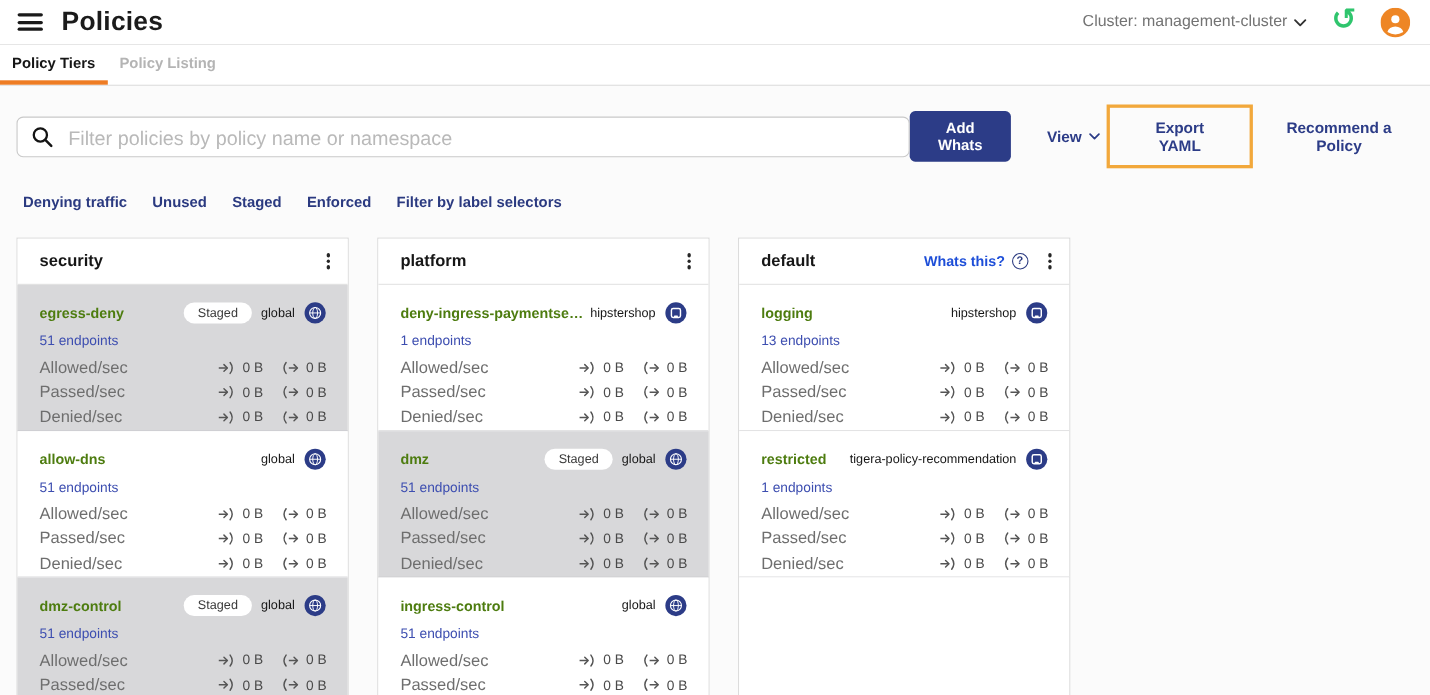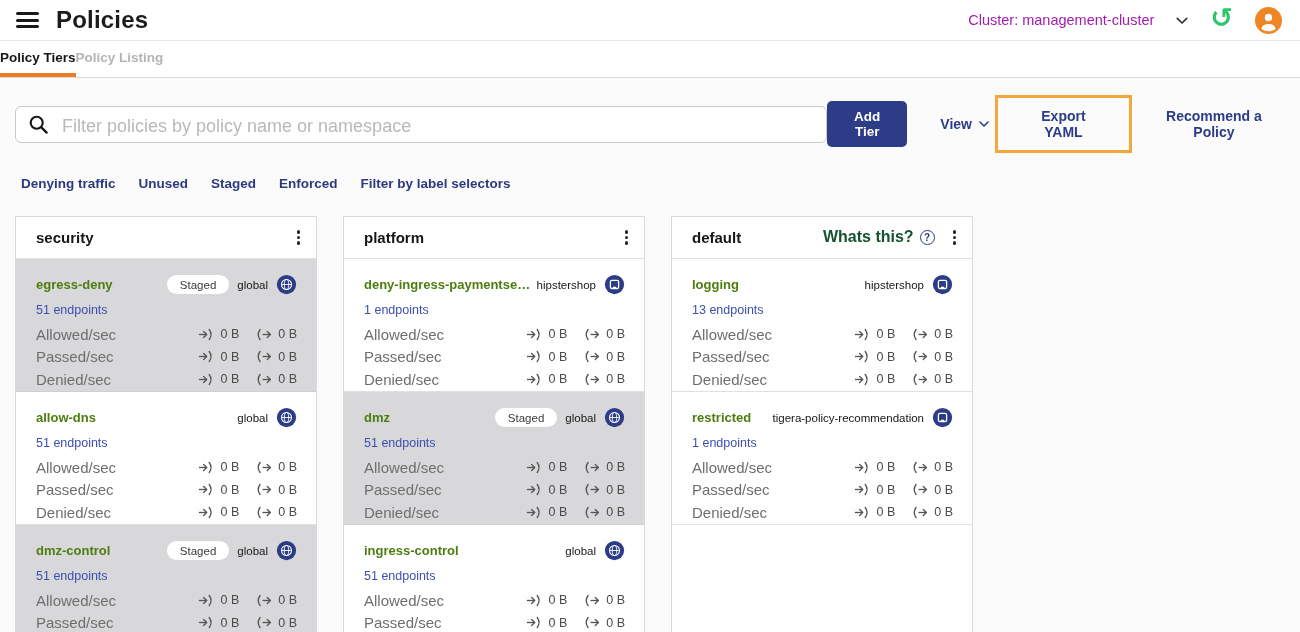--- a/index.html
+++ b/index.html
@@ -12,29 +12,29 @@
 
   
   .topbar{
     height:41px; background:#fff; display:flex; align-items:center;
     padding:0 18px 0 16px; border-bottom:1px solid #e6e6e6;
   }
   .hamburger{ width:23px; cursor:pointer; }
   .hamburger i{ display:block; height:3px; background:#1a1a1a; border-radius:2px; margin:3.5px 0; }
   .app-title{ font-size:24px; font-weight:800; margin-left:17px; letter-spacing:.2px; }
   .topbar-right{ margin-left:auto; display:flex; align-items:center; gap:22px; }
-  .cluster-select{ display:flex; align-items:center; gap:22px; font-size:14.5px; color:#a21caf; cursor:pointer; }
+  .cluster-select{ display:flex; align-items:center; gap:6px; font-size:14.5px; color:#737373; cursor:pointer; }
   .cluster-select svg{ color:#333; margin-top:2px; }
   .history-icon{ font-family:"DejaVu Sans",sans-serif; font-size:27px; line-height:26px; font-weight:bold;
     color:#2FC56D; cursor:pointer; transform:translateY(-2px); }
   .avatar{ width:27px; height:27px; cursor:pointer; }
 
   
   .tabbar{ height:37px; background:#fff; display:flex; border-bottom:1px solid #dcdcdc; }
-  .tab{ display:flex; align-items:center; padding:0 0; font-size:13.5px; font-weight:700;
+  .tab{ display:flex; align-items:center; padding:0 11px; font-size:13.5px; font-weight:700;
     color:#b4b4b4; border-bottom:4px solid transparent; cursor:pointer; }
   .tab.active{ color:#161616; border-bottom-color:#EE7C24; }
 
   
   .main{ padding:17px 15px 0 15px; }
   .toolbar{ display:flex; align-items:center; }
   .searchbox{ position:relative; width:812px; flex:none; }
   .searchbox input{
     width:100%; height:37px; border:1px solid #c9c9c9; border-radius:6px;
     padding:4px 12px 0 46px; font-size:18px; color:#333; background:#fff; outline:none;
@@ -58,21 +58,21 @@
   .filter-link{ font-size:13.5px; font-weight:600; color:#2B3A80; cursor:pointer; }
 
   
   .tiers{ margin-top:25px; display:flex; gap:26px; align-items:stretch; }
   .tier{ width:302px; flex:none; background:#fff; border:1px solid #d9d9d9; display:flex; flex-direction:column; }
   .tier-header{ height:42px; flex:none; display:flex; align-items:center;
     padding:0 12px 0 20px; border-bottom:1px solid #e2e2e2; background:#fff; }
   .tier-name{ font-size:15px; font-weight:800; color:#161616; }
   .tier-header-right{ margin-left:auto; display:flex; align-items:center; gap:14px; }
   .tier-help{ display:flex; align-items:center; gap:6px; cursor:pointer; }
-  .tier-help-text{ font-size:16px; font-weight:600; color:#14532d; }
+  .tier-help-text{ font-size:13px; font-weight:600; color:#1d4ed8; }
   .qmark{ width:15px; height:15px; border:1.4px solid #2B3A80; border-radius:50%; color:#2B3A80;
     display:inline-flex; align-items:center; justify-content:center; font-size:10px; font-weight:700; }
   .kebab{ padding:2px 4px; cursor:pointer; }
   .kebab i{ display:block; width:3.4px; height:3.4px; border-radius:50%; background:#262626; margin:2.2px 0; }
 
   .card{
     height:133px; flex:none; padding:12px 19px 0 20px;
     border-bottom:1px solid #e0e0e2; background:#fff; cursor:pointer;
   }
   .card.staged{ background:#D8D8DA; border-bottom-color:#cfcfd2; }
@@ -128,21 +128,21 @@
 
   <div class="toolbar">
     <div class="searchbox">
       <svg class="search-icon" width="21" height="21" viewBox="0 0 21 21">
         <circle cx="8.7" cy="8.7" r="6" fill="none" stroke="#141414" stroke-width="2.1"></circle>
         <line x1="13.4" y1="13.4" x2="18.6" y2="18.6" stroke="#141414" stroke-width="2.3" stroke-linecap="round"></line>
       </svg>
       <input type="text" placeholder="Filter policies by policy name or namespace" style="">
     </div>
     <div class="toolbar-actions">
-      <button class="btn-primary">Add Tier</button>
+      <button class="btn-primary">Add Whats</button>
       <button class="link-btn view-btn">
         <span>View</span>
         <svg width="10" height="7" viewBox="0 0 10 7">
             <polyline points="1,1 5,5 9,1" fill="none" stroke="currentColor" stroke-width="1.6" stroke-linecap="round" stroke-linejoin="round"></polyline>
           </svg>
       </button>
       <span class="export-wrap">
         <button class="link-btn">Export YAML</button>
       </span>
       <button class="link-btn recommend-btn">Recommend a Policy</button>

